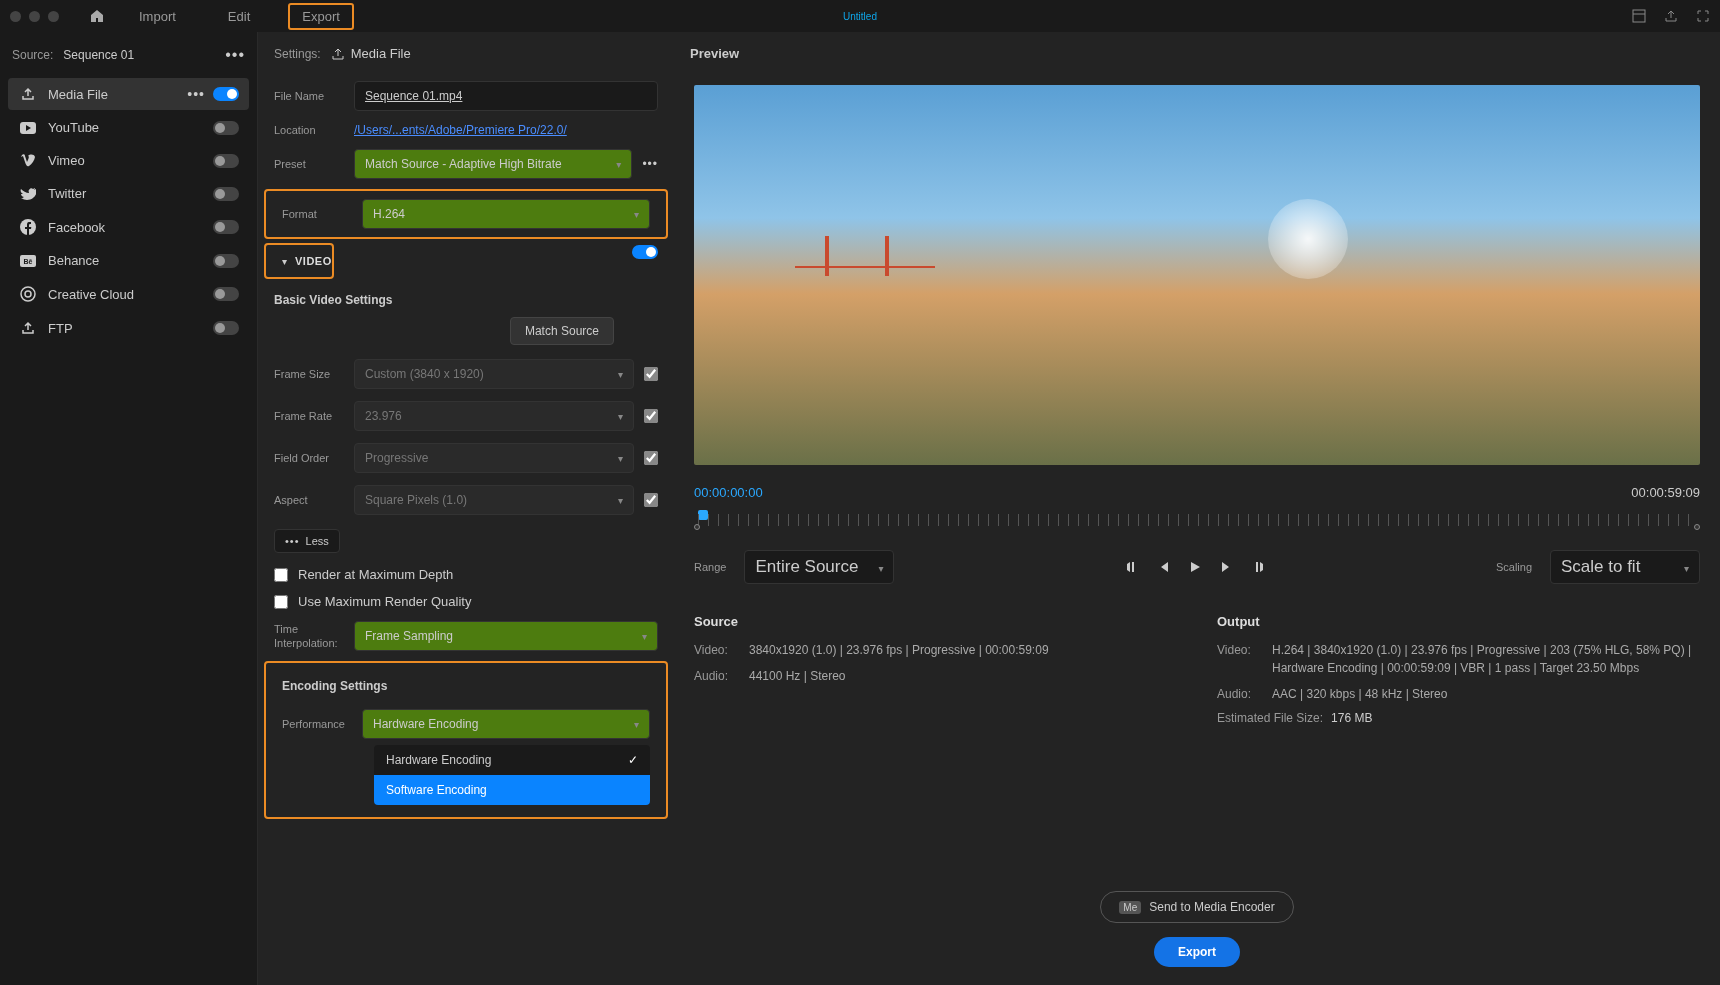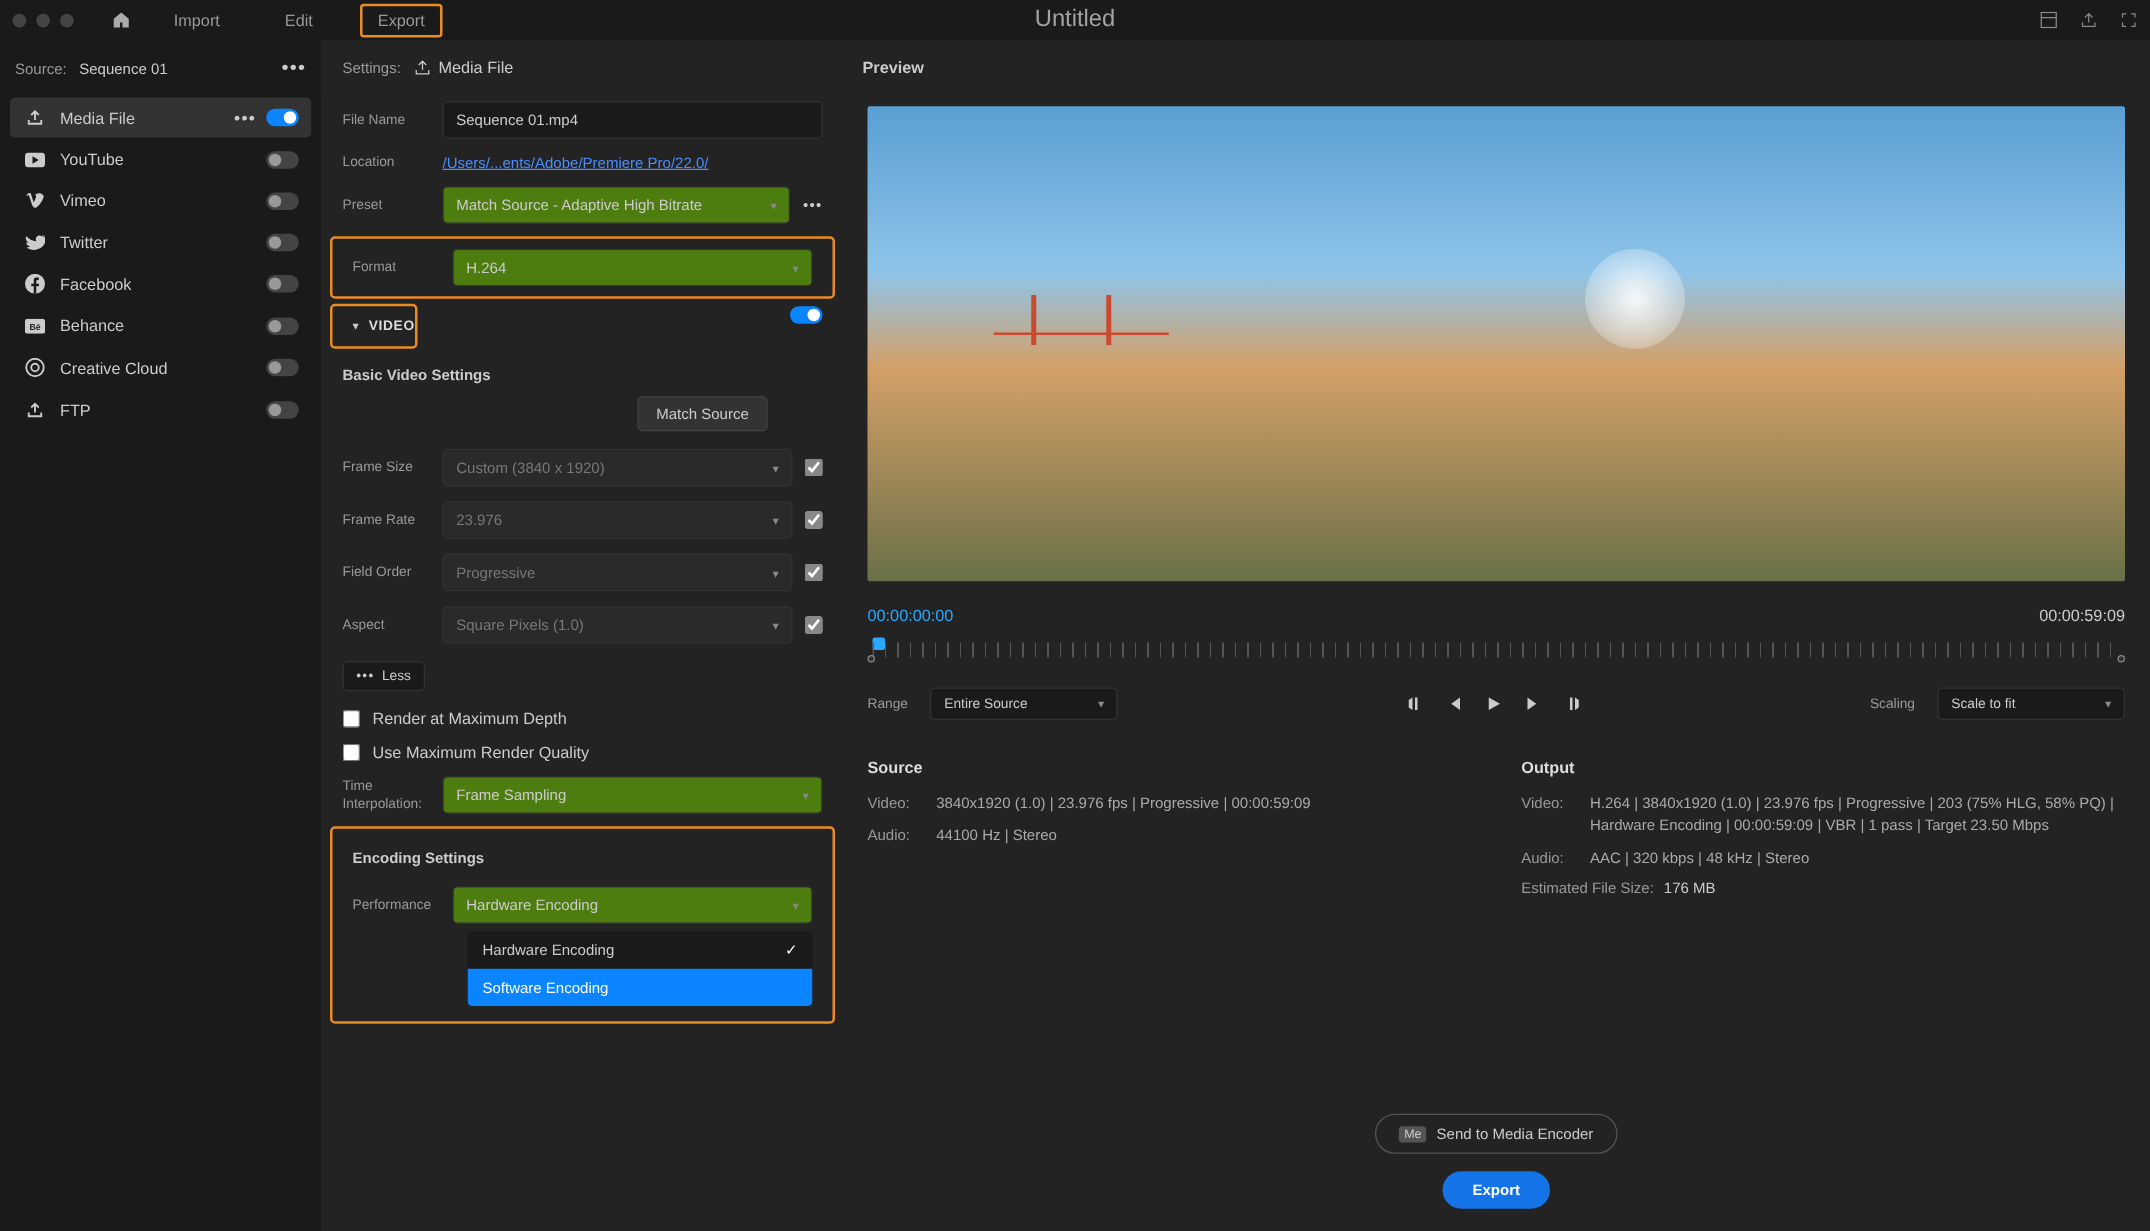--- a/index.html
+++ b/index.html
@@ -6,21 +6,21 @@
 body { background: #1a1a1a; color: #ccc; font-size: 12px; width: 1720px; height: 985px; overflow: hidden; }
 
 
 .topbar { height: 32px; background: #1a1a1a; display: flex; align-items: center; padding: 0 10px; position: relative; }
 .traffic-lights { display: flex; gap: 8px; }
 .traffic-dot { width: 11px; height: 11px; border-radius: 50%; background: #444; }
 .home-icon { margin-left: 30px; color: #aaa; }
 .top-tabs { display: flex; margin-left: 20px; gap: 24px; }
 .top-tab { padding: 6px 14px; color: #999; cursor: pointer; font-size: 13px; }
 .top-tab.highlight { border: 2px solid #eb8b24; border-radius: 3px; padding: 4px 12px; }
-.doc-title { position: absolute; left: 50%; transform: translateX(-50%); font-size: 19px; color: #a3a3a3; }
+.doc-title { position: absolute; left: 50%; transform: translateX(-50%); font-size: 10px; color: #0ea5e9; }
 .top-right-icons { margin-left: auto; display: flex; gap: 18px; align-items: center; color: #888; }
 
 
 .main { display: flex; height: calc(100% - 32px); }
 .col-left { width: 258px; background: #1a1a1a; border-right: 1px solid #2a2a2a; }
 .col-mid { width: 416px; background: #232323; overflow-y: auto; position: relative; }
 .col-right { flex: 1; background: #232323; display: flex; flex-direction: column; }
 
 
 .src-header { display: flex; align-items: center; padding: 14px 12px; font-size: 12px; }
@@ -38,21 +38,21 @@
 .toggle::after { content: ''; position: absolute; width: 10px; height: 10px; border-radius: 50%; background: #999; top: 2px; left: 2px; }
 .toggle.on::after { left: 14px; background: #fff; }
 
 
 .settings-header { display: flex; align-items: center; padding: 14px 16px; font-size: 12px; background: #232323; }
 .settings-header .lbl { color: #999; margin-right: 10px; }
 .settings-header .icon { margin-right: 6px; color: #ccc; }
 .settings-header .val { color: #ccc; font-size: 13px; }
 .form-row { display: flex; align-items: center; padding: 6px 16px; }
 .form-row .flabel { width: 80px; font-size: 11px; color: #999; }
-.form-row .finput { flex: 1; background: #1a1a1a; border: 1px solid #333; border-radius: 4px; padding: 7px 10px; color: #ccc; font-size: 12px; }
+.form-row .finput { flex: 1; background: #1a1a1a; border: 1px solid #333; border-radius: 4px; padding: 7px 10px; color: #ccc; font-size: 12px; text-decoration: underline; }
 .form-row .link { color: #4a8dff; text-decoration: underline; font-size: 12px; }
 .form-row .fselect { flex: 1; background: #4d7c0f; border: 1px solid #333; border-radius: 4px; padding: 7px 10px; color: #ccc; font-size: 12px; display: flex; align-items: center; justify-content: space-between; }
 .form-row .fselect.disabled { background: #2a2a2a; color: #777; }
 .form-row .extra-dots { margin-left: 10px; color: #ccc; letter-spacing: 1px; }
 .form-row .chk { width: 14px; height: 14px; margin-left: 10px; accent-color: #888; }
 .highlight-box { border: 2px solid #eb8b24; border-radius: 4px; margin: 4px 6px; padding: 2px 0; }
 .section-hdr { display: flex; align-items: center; padding: 10px 16px; cursor: pointer; }
 .section-hdr .chev { margin-right: 8px; color: #ccc; font-size: 10px; }
 .section-hdr .sname { color: #ddd; font-size: 11px; font-weight: 600; letter-spacing: 0.5px; }
 .subhdr { padding: 10px 16px; font-size: 12px; color: #ccc; font-weight: 600; }
@@ -81,21 +81,21 @@
 .tc-current { color: #2aa8ff; }
 .tc-end { color: #ccc; }
 .timeline-track { height: 20px; margin: 0 20px 10px; position: relative; }
 .timeline-ruler { height: 12px; background: repeating-linear-gradient(to right, #555 0, #555 1px, transparent 1px, transparent 10px); position: absolute; top: 4px; left: 4px; right: 4px; }
 .playhead { position: absolute; left: 4px; top: 0; width: 10px; height: 10px; background: #2aa8ff; border-radius: 2px; }
 .range-handle { position: absolute; top: 14px; width: 6px; height: 6px; border: 1px solid #888; border-radius: 3px; background: #333; }
 .range-handle.l { left: 0; }
 .range-handle.r { right: 0; }
 .controls-row { display: flex; align-items: center; padding: 10px 20px; gap: 12px; }
 .ctrl-label { font-size: 11px; color: #999; margin-right: 6px; }
-.ctrl-select { background: #1a1a1a; border: 1px solid #333; border-radius: 4px; padding: 6px 10px; color: #ccc; font-size: 11px; min-width: 150px; display: flex; justify-content: space-between; align-items: center; }
+.ctrl-select { background: #1a1a1a; border: 1px solid #333; border-radius: 4px; padding: 6px 10px; color: #ccc; font-size: 17px; min-width: 150px; display: flex; justify-content: space-between; align-items: center; }
 .playback-ctrls { display: flex; gap: 18px; margin: 0 30px; color: #ccc; align-items: center; }
 .playback-btn { cursor: pointer; }
 .spacer { flex: 1; }
 .info-cols { display: flex; padding: 20px 20px 10px; gap: 40px; }
 .info-col { flex: 1; }
 .info-col h4 { font-size: 13px; color: #ddd; font-weight: 600; margin-bottom: 12px; }
 .info-line { display: flex; font-size: 12px; color: #aaa; margin-bottom: 8px; line-height: 1.5; }
 .info-line .ilabel { width: 55px; color: #999; }
 .info-line .ival { flex: 1; }
 .est-size { font-size: 12px; color: #999; padding-left: 0; }

